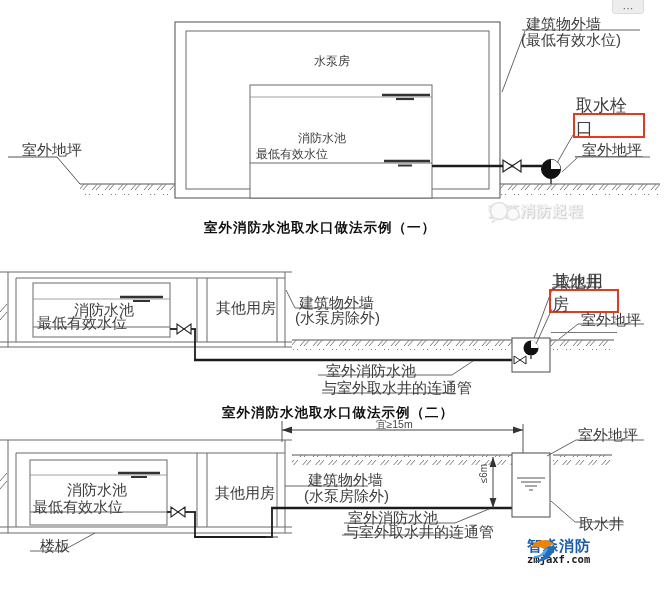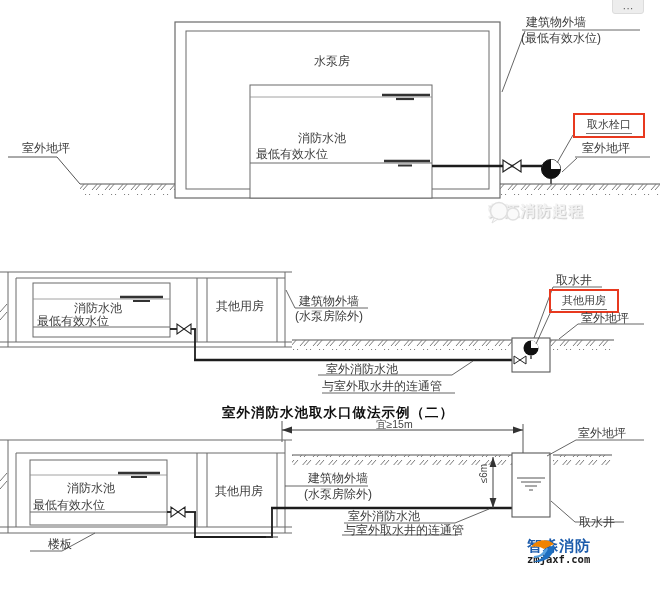--- a/index.html
+++ b/index.html
@@ -1,25 +1,25 @@
 <!DOCTYPE html>
 <html><head>
 <meta charset="utf-8">
 <style>
   html,body{margin:0;padding:0;background:#fff;}
   .canvas{position:relative;width:666px;height:597px;background:#ffffff;overflow:hidden;
           font-family:"Liberation Sans",sans-serif;}
   svg{position:absolute;left:0;}
-  .lbl{position:absolute;white-space:nowrap;line-height:1.05;font-size:12px;color:#3d3d3d;
+  .lbl{position:absolute;white-space:nowrap;line-height:1.05;font-size:15px;color:#3d3d3d;
        font-family:"Liberation Sans",sans-serif;}
   .cap{position:absolute;left:0;width:640px;text-align:center;font-weight:bold;
        font-size:13.5px;color:#0f0f0f;letter-spacing:1px;}
   .redbox{position:absolute;border:2.5px solid #e8391f;background:transparent;
           display:flex;align-items:center;justify-content:center;}
-  .redbox span{font-size:11px;color:#3d3d3d;border-bottom:1px solid #777;padding:0 1px 1px 1px;}
+  .redbox span{font-size:17px;color:#3d3d3d;border-bottom:1px solid #777;padding:0 1px 16px 1px;}
   .menu-btn{position:absolute;left:612px;top:-4px;width:30px;height:16px;background:#ededed;
             border:1px solid #dcdcdc;border-radius:3px;color:#5a5a5a;font-size:11px;
             display:flex;align-items:flex-end;justify-content:center;line-height:10px;}
   .vdim{position:absolute;left:474px;top:468px;font-size:10px;color:#444;
         transform:rotate(-90deg);transform-origin:center;}
   .dim{position:absolute;font-size:10.5px;color:#444;}
   .watermark{position:absolute;left:488px;top:202px;display:flex;align-items:center;gap:5px;}
   .watermark .wm-text{font-size:15px;font-weight:bold;color:#f2f2f2;
         text-shadow:1px 1px 1px #c9c9c9, -1px -1px 0 #ffffff;letter-spacing:1px;}
   .logo{position:absolute;left:527px;top:538px;display:flex;align-items:center;gap:4px;}
@@ -76,20 +76,21 @@
   <div class="lbl" style="left:314px;top:55px;font-size:12px;">水泵房</div>
   <div class="lbl" style="left:526px;top:16px;">建筑物外墙</div>
   <div class="lbl" style="left:521px;top:32px;">(最低有效水位)</div>
   <div class="lbl" style="left:298px;top:132px;font-size:12px;">消防水池</div>
   <div class="lbl" style="left:256px;top:148px;font-size:12px;">最低有效水位</div>
   <div class="lbl" style="left:22px;top:142px;">室外地坪</div>
   <div class="redbox" style="left:573px;top:113px;width:68px;height:21px;">
     <span>取水栓口</span>
   </div>
   <div class="lbl" style="left:582px;top:142px;">室外地坪</div>
+  <div class="cap" style="top:219px;">室外消防水池取水口做法示例（一）</div>
 
   <div class="watermark">
     <svg width="36" height="26" viewBox="0 0 36 26">
       <circle cx="11" cy="12" r="8.5" fill="#fafafa" stroke="#e0e0e0" stroke-width="1.5"></circle>
       <path d="M6,19 L4,24 L10,20 Z" fill="#fafafa" stroke="#e0e0e0" stroke-width="1"></path>
       <circle cx="25" cy="15" r="6" fill="#fafafa" stroke="#e0e0e0" stroke-width="1.5"></circle>
     </svg>
     <span class="wm-text">荣江消防起程</span>
   </div>
 
@@ -230,21 +231,21 @@
   <div class="vdim">≤6m</div>
   <div class="lbl" style="left:67px;top:482px;">消防水池</div>
   <div class="lbl" style="left:33px;top:499px;">最低有效水位</div>
   <div class="lbl" style="left:215px;top:485px;">其他用房</div>
   <div class="lbl" style="left:308px;top:472px;">建筑物外墙</div>
   <div class="lbl" style="left:304px;top:488px;">(水泵房除外)</div>
   <div class="lbl" style="left:578px;top:427px;">室外地坪</div>
   <div class="lbl" style="left:579px;top:516px;">取水井</div>
   <div class="lbl" style="left:348px;top:510px;">室外消防水池</div>
   <div class="lbl" style="left:344px;top:524px;">与室外取水井的连通管</div>
-  <div class="lbl" style="left:48px;top:538px;">楼板</div>
+  <div class="lbl" style="left:40px;top:538px;">楼板</div>
 
   <div class="logo">
     <svg width="30" height="30" viewBox="0 0 30 30">
       <path d="M4,11 C9,3 21,2 27,8 L17,13 C13,10 8,10 4,11 Z" fill="#f08300"></path>
       <path d="M27,9 C28,18 20,27 6,26 C14,24 19,19 18,14 Z" fill="#1e6fc0"></path>
       <path d="M7,20 C12,20 16,17 17,14 L21,12 C20,18 14,22 7,22 Z" fill="#5aa3e0"></path>
     </svg>
     <div class="logo-col">
       <span class="logo-name">智淼消防</span>
       <span class="logo-site">zmjaxf.com</span>

